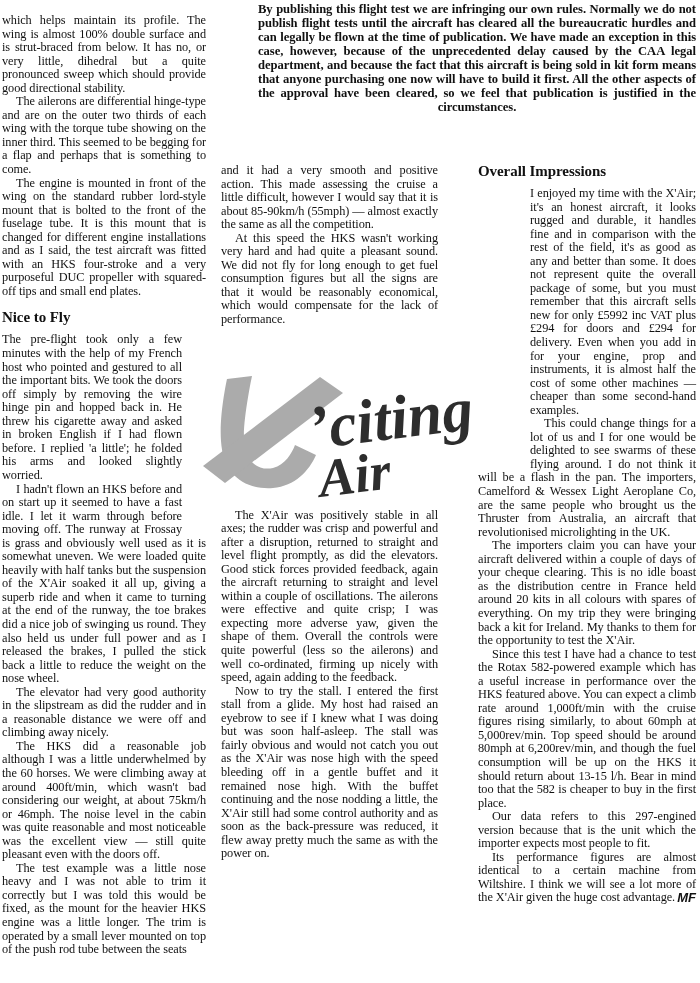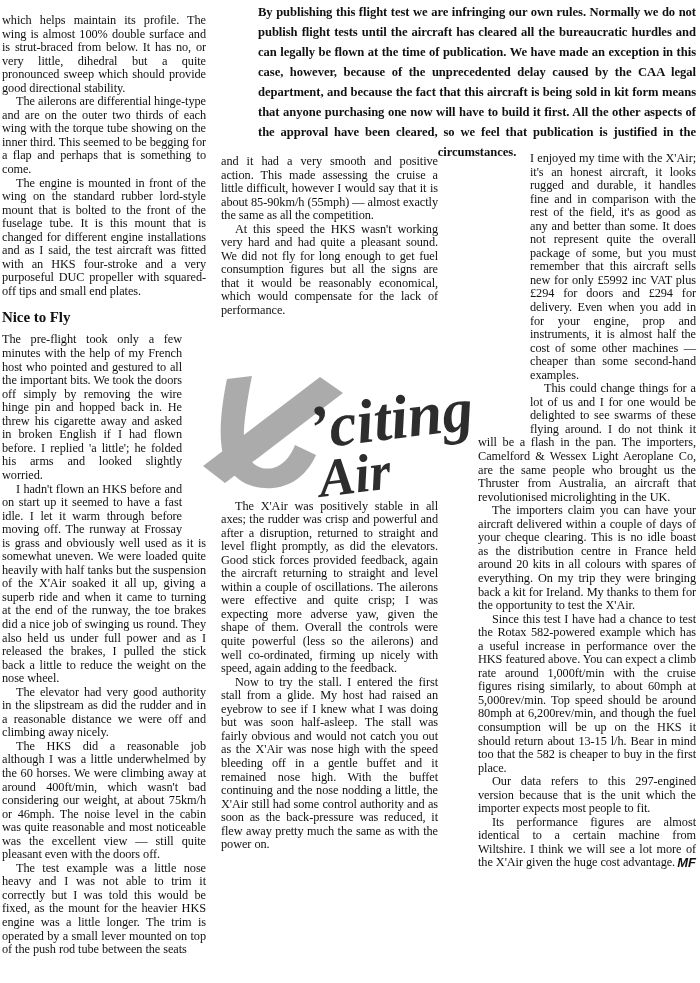--- a/index.html
+++ b/index.html
@@ -22,21 +22,21 @@
     width: 700px; height: 983px;
   }
 
   
   .standfirst {
     position: absolute;
     left: 258px; top: 2px;
     width: 438px;
     font-weight: bold;
     font-size: 12.6px;
-    line-height: 20px;
+    line-height: 14px;
     text-align: justify;
     text-align-last: center;
     letter-spacing: -0.05px;
     word-spacing: -0.2px;
   }
 
   
   .col {
     position: absolute;
     font-size: 12.3px;
@@ -45,21 +45,21 @@
     hyphens: none;
     letter-spacing: -0.07px;
   }
   .col p {
     margin: 0;
     text-indent: 14px;
   }
   .col p.noind { text-indent: 0; }
 
   .col-left   { left: 2px;   top: 14px;  width: 204px; }
-  .col-mid    { left: 221px; top: 155px; width: 217px; }
+  .col-mid    { left: 221px; top: 164px; width: 217px; }
   .col-right  { left: 478px; top: 152px; width: 218px; }
 
   
   h2.sec {
     margin: 11px 0 7px 0;
     font-size: 15px;
     line-height: 17px;
     font-weight: bold;
     text-align: left;
   }
@@ -126,20 +126,21 @@
     <p>At this speed the HKS wasn't working very hard and had quite a pleasant sound. We did not fly for long enough to get fuel consumption figures but all the signs are that it would be reasonably economical, which would compensate for the lack of performance.</p>
 
     <div style="height:182px"></div>
 
     <p>The X'Air was positively stable in all axes; the rudder was crisp and powerful and after a disruption, returned to straight and level flight promptly, as did the elevators. Good stick forces provided feedback, again the aircraft returning to straight and level within a couple of oscillations. The ailerons were effective and quite crisp; I was expecting more adverse yaw, given the shape of them. Overall the controls were quite powerful (less so the ailerons) and well co-ordinated, firming up nicely with speed, again adding to the feedback.</p>
     <p>Now to try the stall. I entered the first stall from a glide. My host had raised an eyebrow to see if I knew what I was doing but was soon half-asleep. The stall was fairly obvious and would not catch you out as the X'Air was nose high with the speed bleeding off in a gentle buffet and it remained nose high. With the buffet continuing and the nose nodding a little, the X'Air still had some control authority and as soon as the back-pressure was reduced, it flew away pretty much the same as with the power on.</p>
   </div>
 
   <div class="col col-right">
 
+    <h2 class="sec">Overall Impressions</h2>
 
     <p class="noind">
       <span class="float-right-notch"></span>
       <span>I enjoyed my time with the X'Air; it's an honest aircraft, it looks rugged and durable, it handles fine and in comparison with the rest of the field, it's as good as any and better than some. It does not represent quite the overall package of some, but you must remember that this aircraft sells new for only £5992 inc VAT plus £294 for doors and £294 for delivery. Even when you add in for your engine, prop and instruments, it is almost half the cost of some other machines — cheaper than some second-hand examples.</span>
     </p>
     <p>This could change things for a lot of us and I for one would be delighted to see swarms of these flying around. I do not think it will be a flash in the pan. The importers, Camelford &amp; Wessex Light Aeroplane Co, are the same people who brought us the Thruster from Australia, an aircraft that revolutionised microlighting in the UK.</p>
     <p>The importers claim you can have your aircraft delivered within a couple of days of your cheque clearing. This is no idle boast as the distribution centre in France held around 20 kits in all colours with spares of everything. On my trip they were bringing back a kit for Ireland. My thanks to them for the opportunity to test the X'Air.</p>
     <p>Since this test I have had a chance to test the Rotax 582-powered example which has a useful increase in performance over the HKS featured above. You can expect a climb rate around 1,000ft/min with the cruise figures rising similarly, to about 60mph at 5,000rev/min. Top speed should be around 80mph at 6,200rev/min, and though the fuel consumption will be up on the HKS it should return about 13-15 l/h. Bear in mind too that the 582 is cheaper to buy in the first place.</p>
     <p>Our data refers to this 297-engined version because that is the unit which the importer expects most people to fit.</p>
     <p class="lastline">

